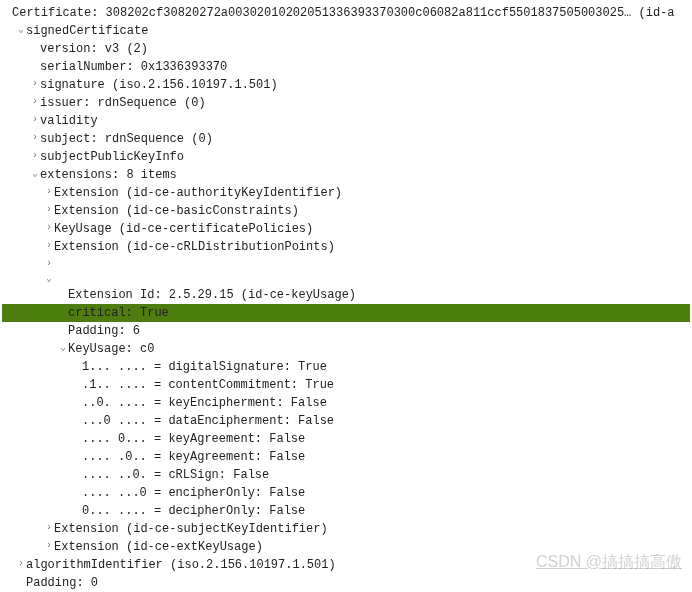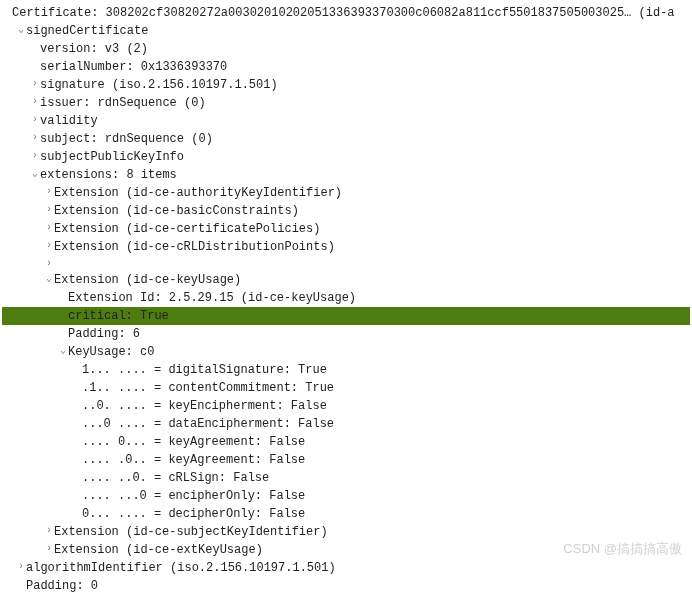--- a/index.html
+++ b/index.html
@@ -39,25 +39,26 @@
     .w3 { width: 42px; }
     .w4 { width: 56px; }
     .w5 { width: 70px; }
     .highlight {
       background: #4d7c0f;
       width: 100%;
     }
     .watermark {
       position: fixed;
       right: 10px;
-      bottom: 34px;
+      bottom: 18px;
       color: rgba(120,120,120,0.35);
       font-family: sans-serif;
-      font-size: 13px;
+      font-size: 16px;
       pointer-events: none;
+      text-decoration: underline;
     }
   </style>
 </head>
 <body>
 
 <div class="row">
   <span class="spacer w0"></span>
   <span class="caret">&nbsp;</span>
   <span>Certificate: 308202cf30820272a00302010202051336393370300c06082a811ccf5501837505003025… (id-a</span>
 </div>
@@ -124,38 +125,37 @@
 
 <div class="row">
   <span class="spacer w3"></span>
   <span class="caret">›</span>
   <span>Extension (id-ce-basicConstraints)</span>
 </div>
 
 <div class="row">
   <span class="spacer w3"></span>
   <span class="caret">›</span>
-  <span>Extension (id-ce-certificatePolicies)</span>
+  <span>KeyUsage (id-ce-certificatePolicies)</span>
 </div>
 
 <div class="row">
   <span class="spacer w3"></span>
   <span class="caret">›</span>
   <span>Extension (id-ce-cRLDistributionPoints)</span>
 </div>
 
 <div class="row">
   <span class="spacer w3"></span>
   <span class="caret">›</span>
 </div>
 
 <div class="row">
   <span class="spacer w3"></span>
   <span class="caret">⌄</span>
-  <span>Extension (id-ce-keyUsage)</span>
 </div>
 
 <div class="row">
   <span class="spacer w4"></span>
   <span class="caret">&nbsp;</span>
   <span>Extension Id: 2.5.29.15 (id-ce-keyUsage)</span>
 </div>
 
 <div class="row highlight">
   <span class="spacer w4"></span>

